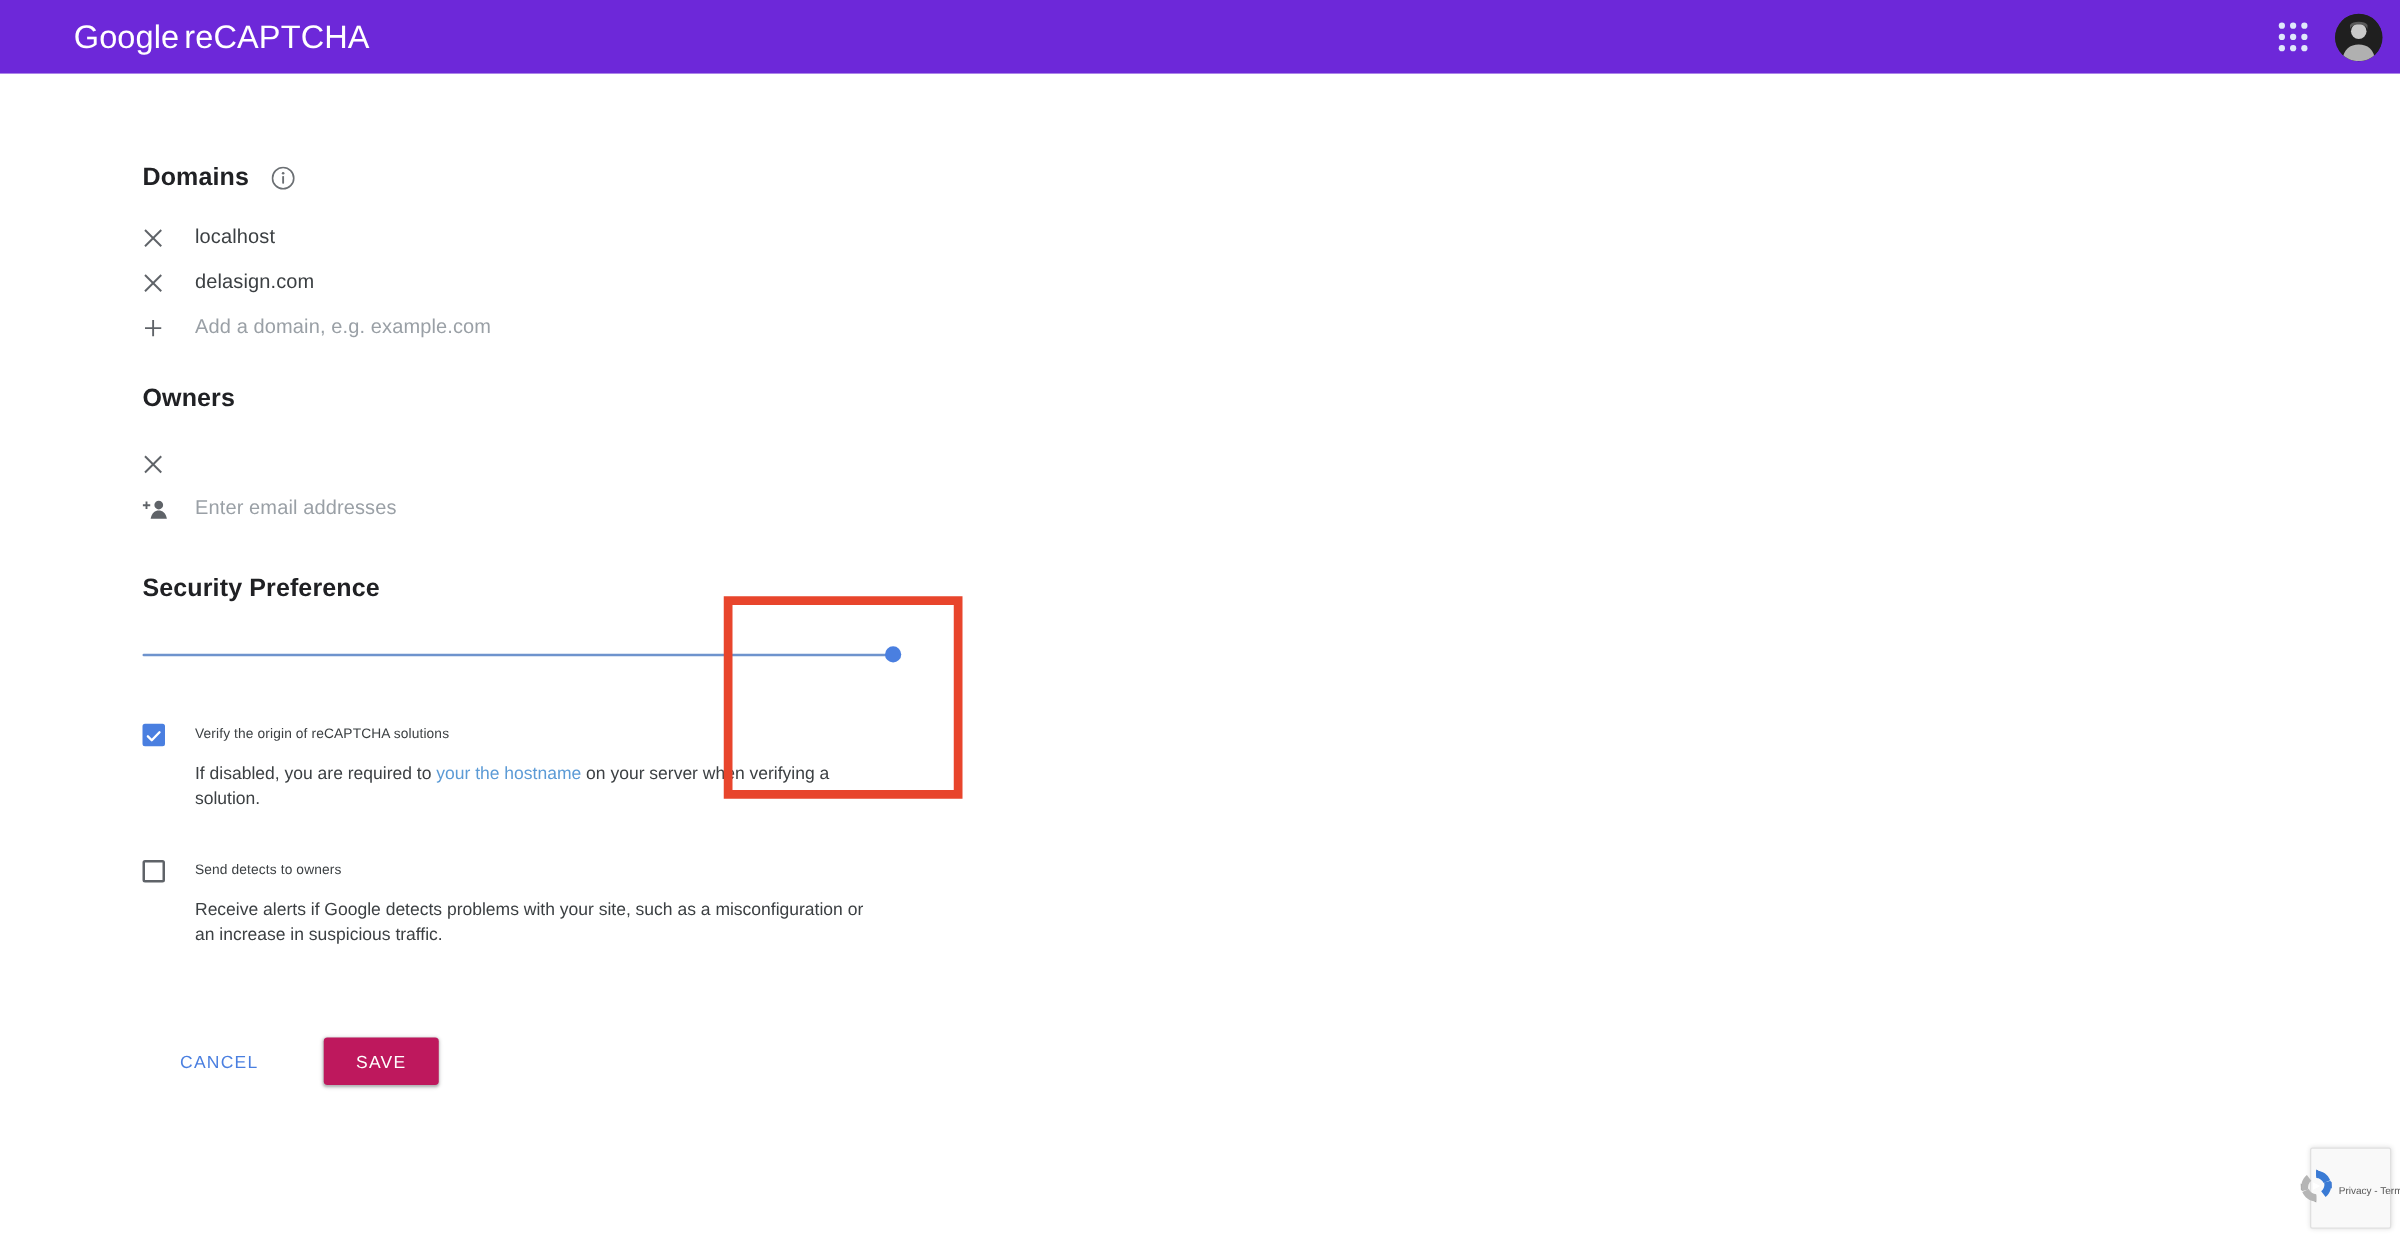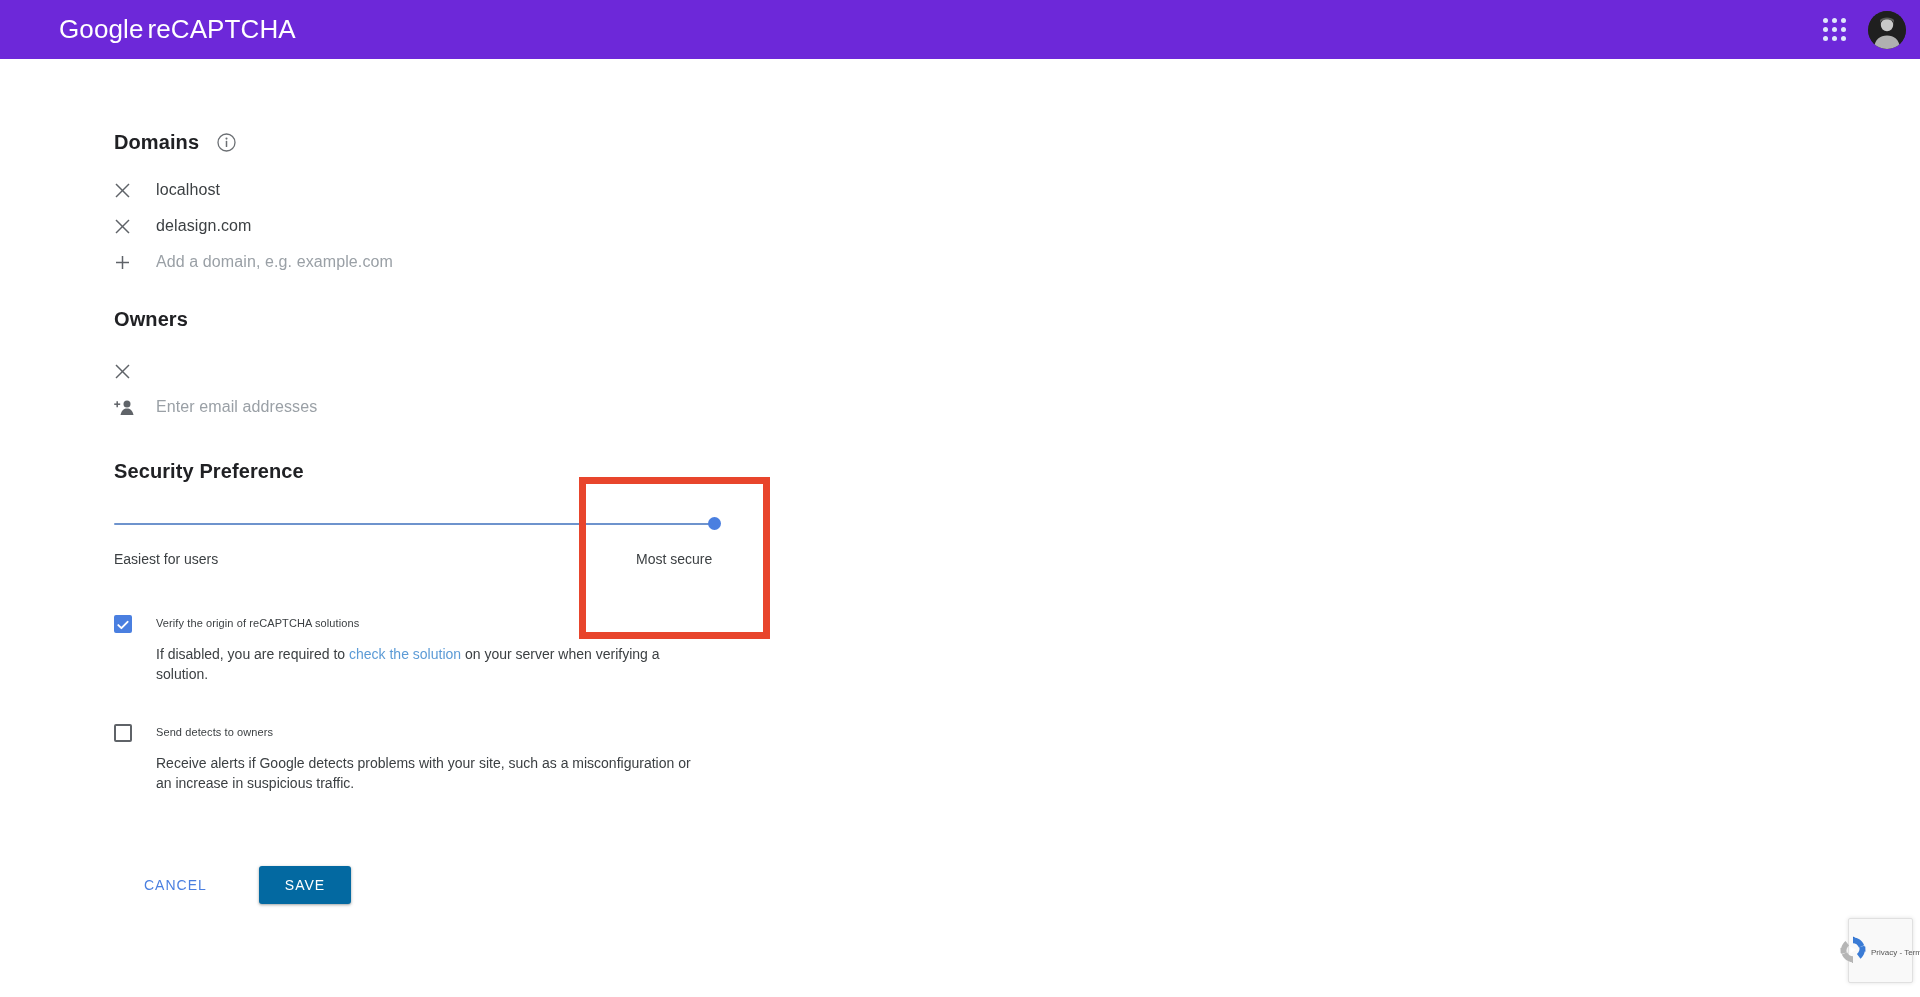--- a/index.html
+++ b/index.html
@@ -225,21 +225,21 @@
     margin-left: 14px;
     cursor: pointer;
     font-family: "Liberation Sans", sans-serif;
   }
   .btn-save {
     margin-left: 36px;
     font-size: 14px;
     font-weight: 500;
     letter-spacing: 1px;
     color: #ffffff;
-    background: #0369a1;
+    background: #be185d;
     border: none;
     border-radius: 3px;
     padding: 11px 26px;
     cursor: pointer;
     box-shadow: 0 1px 2px rgba(60,64,67,.3), 0 1px 3px 1px rgba(60,64,67,.15);
     font-family: "Liberation Sans", sans-serif;
   }
 
   
   .annotation-box {
@@ -386,36 +386,32 @@
     </div>
 
     <div class="section-title sec-title">
       <span>Security Preference</span>
     </div>
 
     <div class="slider-wrap">
       <div class="slider-track"></div>
       <div class="slider-thumb"></div>
     </div>
-    <div class="slider-labels">
-      <span class="slider-label-left">Easiest for users</span>
-      <span class="slider-label-right">Most secure</span>
-    </div>
 
     <div class="check-block">
       <div class="check-row">
         <span class="checkbox checked">
           <svg width="14" height="14" viewBox="0 0 14 14">
             <path d="M2.3 7.1 L5.4 10.2 L11.6 3.8" fill="none" stroke="#ffffff" stroke-width="1.9" stroke-linecap="round" stroke-linejoin="round"></path>
           </svg>
         </span>
         <span class="check-label">Verify the origin of reCAPTCHA solutions</span>
       </div>
       <div class="check-help">
-        <span>If disabled, you are required to </span><span class="link">check the solution</span><span> on your server when verifying a solution.</span>
+        <span>If disabled, you are required to </span><span class="link">your the hostname</span><span> on your server when verifying a solution.</span>
       </div>
     </div>
 
     <div class="check-block second">
       <div class="check-row">
         <span class="checkbox unchecked"></span>
         <span class="check-label">Send detects to owners</span>
       </div>
       <div class="check-help">
         <span>Receive alerts if Google detects problems with your site, such as a misconfiguration or an increase in suspicious traffic.</span>

